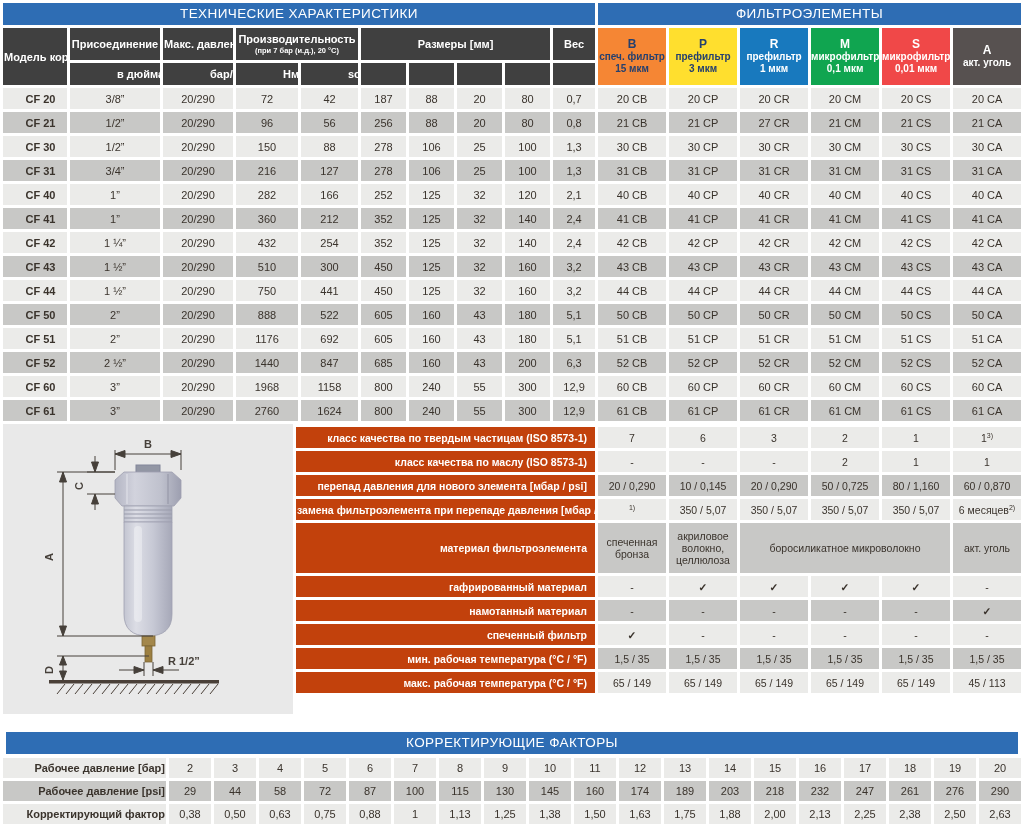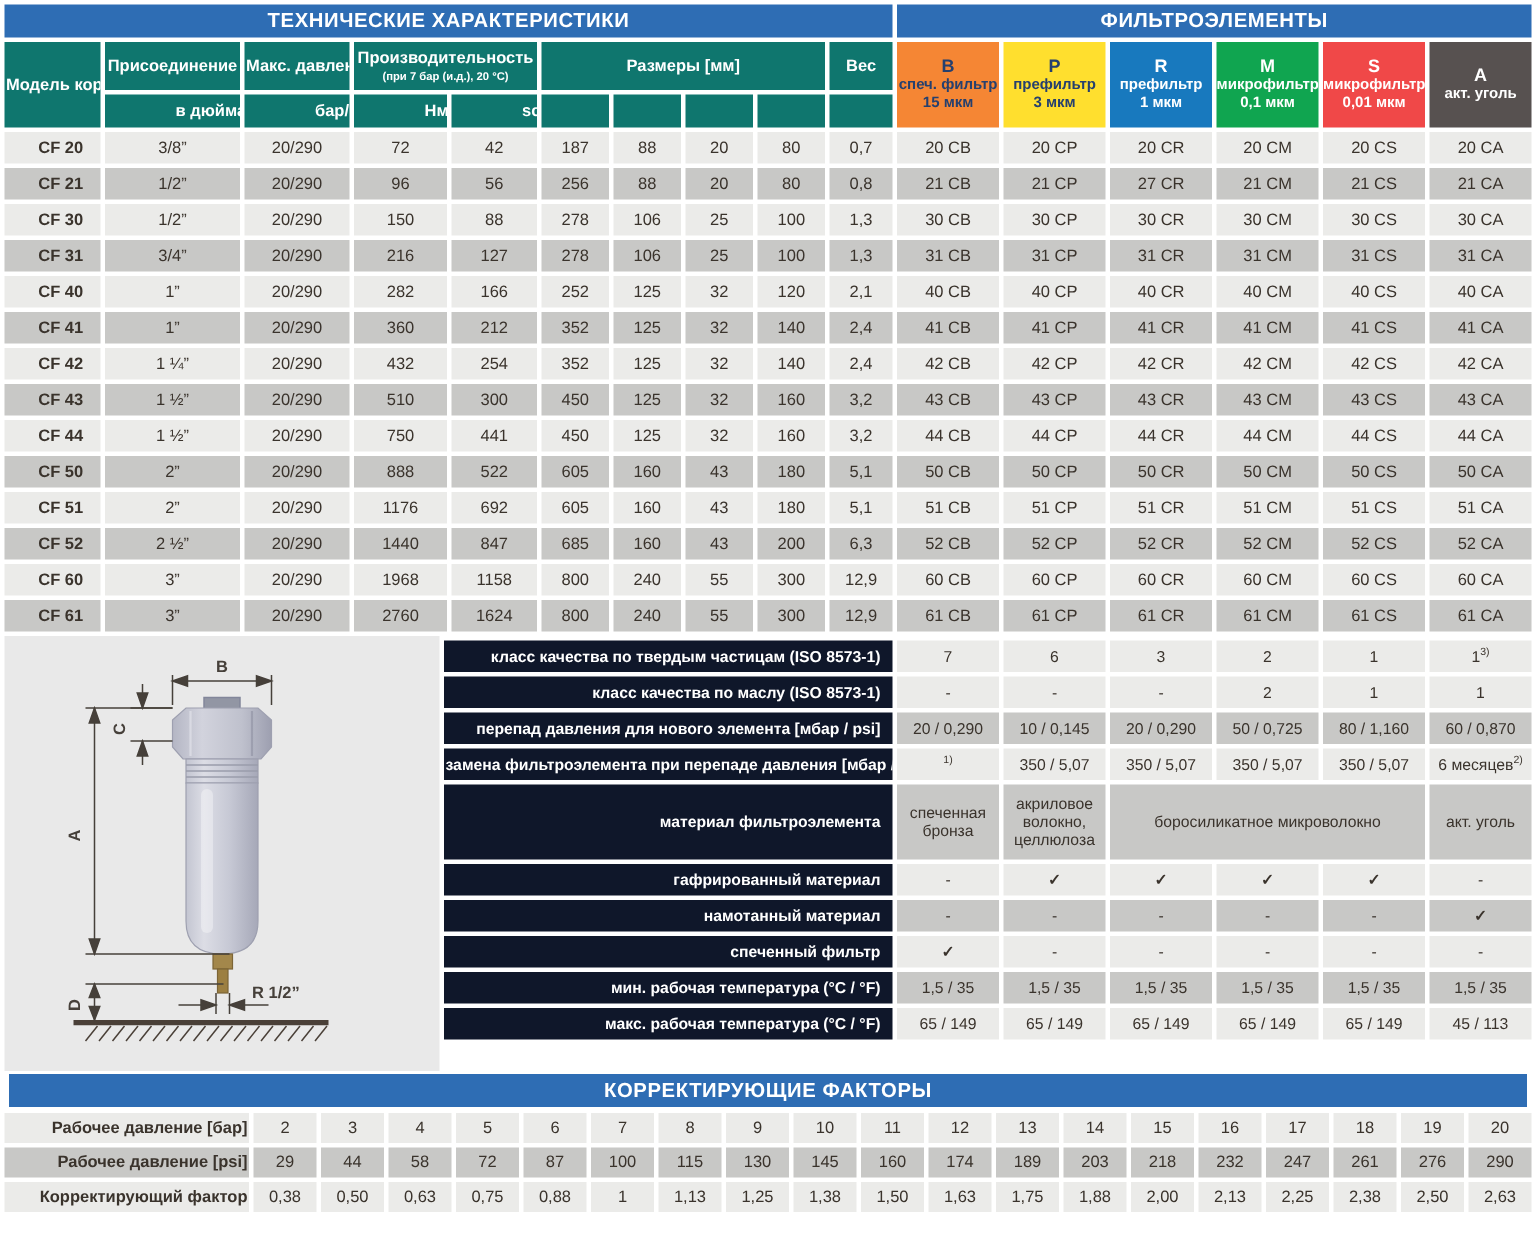--- a/index.html
+++ b/index.html
@@ -2,52 +2,52 @@
 <html><head>
 <meta charset="utf-8">
 <style>
   * { box-sizing: border-box; }
   html,body { margin:0; padding:0; background:#fff; }
   body { width:1024px; font-family:"Liberation Sans", sans-serif; color:#3a332c; }
   .page { width:1024px; height:836px; overflow:hidden; background:#fff; }
 
   
   .titlebar { display:flex; gap:3px; margin:3px 3px 0 3px; }
-  .titlebar .bar { background:#2e6db4; color:#fff; font-weight:bold; font-size:13.5px;
+  .titlebar .bar { background:#2e6db4; color:#fff; font-weight:normal; font-size:13.5px;
                    text-align:center; line-height:22px; height:22px; letter-spacing:.4px; }
   .bar.left  { width:592px; }
   .bar.right { flex:1; }
   .bar.full  { width:1018px; margin:0 3px; }
 
   
   table { border-collapse:separate; border-spacing:3px; table-layout:fixed; }
   td, th { overflow:hidden; white-space:nowrap; }
 
   
   table.main { width:1024px; }
-  table.main th { background:#0f766e; color:#fff; font-weight:bold; font-size:11px; text-align:center; }
+  table.main th { background:#404040; color:#fff; font-weight:bold; font-size:11px; text-align:center; }
   table.main thead .r1 th { height:32px; }
   table.main thead .r2 th { height:22px;padding-left:47px; }
   th.model-h { font-size:11px; line-height:12px; }
   .cap-note { font-weight:bold; font-size:7.5px; display:block; margin-top:1px; }
   table.main th.elem { vertical-align:middle; padding:0; }
   .elem .code { font-size:12px; font-weight:bold; line-height:13px; }
   .elem .nm   { font-size:10px; font-weight:bold; line-height:12px; }
   table.main td { height:21px; text-align:center; font-size:11px; }
   tr.light td { background:#ebebe9; }
   tr.dark  td { background:#c8c8c6; }
   td.model { font-weight:bold;padding-left:12px; }
 
   sup { font-size:7px; vertical-align:super; line-height:0; }
 
   
   .mid { display:flex; align-items:flex-start; }
   .drawing { width:290px; height:290px; margin:0 0 0 3px; background:#e9e9e9; }
   table.spec { width:731px; }
-  table.spec td.lbl { background:#0f172a; color:#fff; font-size:10.5px; font-weight:bold;
+  table.spec td.lbl { background:#c2410c; color:#fff; font-size:10.5px; font-weight:bold;
                       text-align:right; padding-right:8px; height:21px; }
   table.spec td.val { text-align:center; font-size:10.5px; height:21px; }
   table.spec tr.tall td { height:50px; white-space:normal; line-height:12px; }
   .check { font-size:12px; font-weight:bold; }
 
   
   table.corr { width:1024px; margin-top:1px; }
   table.corr td { height:20px; text-align:center; font-size:11px; }
   table.corr td.lbl { text-align:right; padding-left:6px; font-weight:bold; font-size:11px; }
 
@@ -587,21 +587,21 @@
             <td class="val">65 / 149</td>
             <td class="val">65 / 149</td>
             <td class="val">65 / 149</td>
             <td class="val">65 / 149</td>
             <td class="val">45 / 113</td>
           </tr>
         </tbody>
     </table>
   </div>
 
-  <div class="titlebar" style="margin-top:2px;">
+  <div class="titlebar" style="margin-top:18px;">
     <div class="bar full">КОРРЕКТИРУЮЩИЕ ФАКТОРЫ</div>
   </div>
   <table class="corr">
     <colgroup id="corr-cols">
         <col style="width: 163px;">
         <col style="width: 42px;">
         <col style="width: 42px;">
         <col style="width: 42px;">
         <col style="width: 42px;">
         <col style="width: 42px;">

